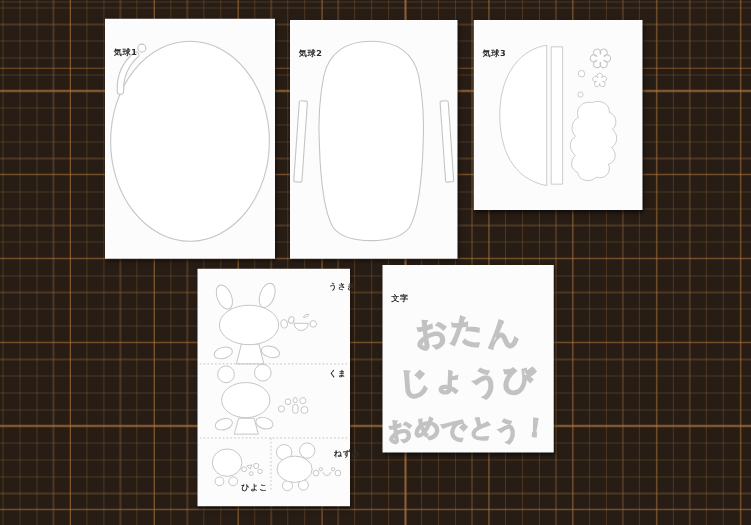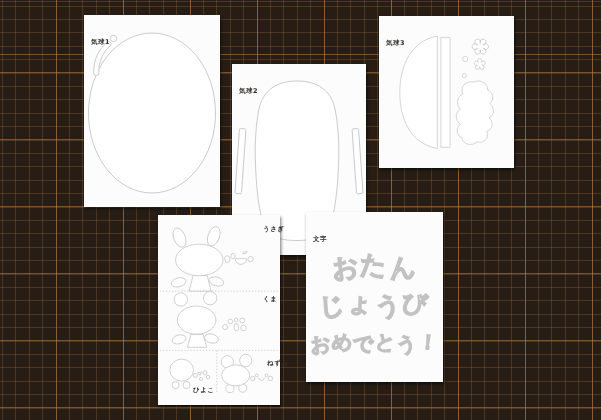--- a/index.html
+++ b/index.html
@@ -15,24 +15,24 @@
       repeating-linear-gradient(90deg, rgba(190,125,62,.55) 0 1px, transparent 1px 67px),
       repeating-linear-gradient(0deg,  rgba(150,104,58,.34) 0 1px, transparent 1px 13.4px),
       repeating-linear-gradient(90deg, rgba(150,104,58,.34) 0 1px, transparent 1px 13.4px);
     background-position:56px 55px, 56px 55px, 2px 2px, 2px 2px;
   }
   .sheet{
     position:absolute;background:#fcfcfc;
     box-shadow:1px 2px 3px rgba(0,0,0,.55);
   }
   .s1{left:84px;top:15px;width:136px;height:192px;}
-  .s2{left:232px;top:16px;width:134px;height:191px;margin-top:48px;}
+  .s2{left:232px;top:16px;width:134px;height:191px;}
   .s3{left:379px;top:16px;width:135px;height:152px;}
   .s4{left:158px;top:215px;width:122px;height:190px;}
-  .s5{left:306px;top:212px;width:137px;height:170px;}
+  .s5{left:306px;top:212px;width:137px;height:150px;}
   .sheet svg{position:absolute;inset:0;width:100%;height:100%;}
   .lbl{
     position:absolute;font-size:6.5px;font-weight:bold;color:#2e2c2a;
     letter-spacing:.5px;line-height:1;white-space:nowrap;
   }
   .lbl.corner{left:7px;top:24px;}
   svg ellipse, svg circle, svg path, svg rect{
     fill:#ffffff;stroke:#c5c5c5;stroke-width:0.9;stroke-linejoin:round;
   }
   svg .nofill{fill:none;stroke-linecap:round;}

